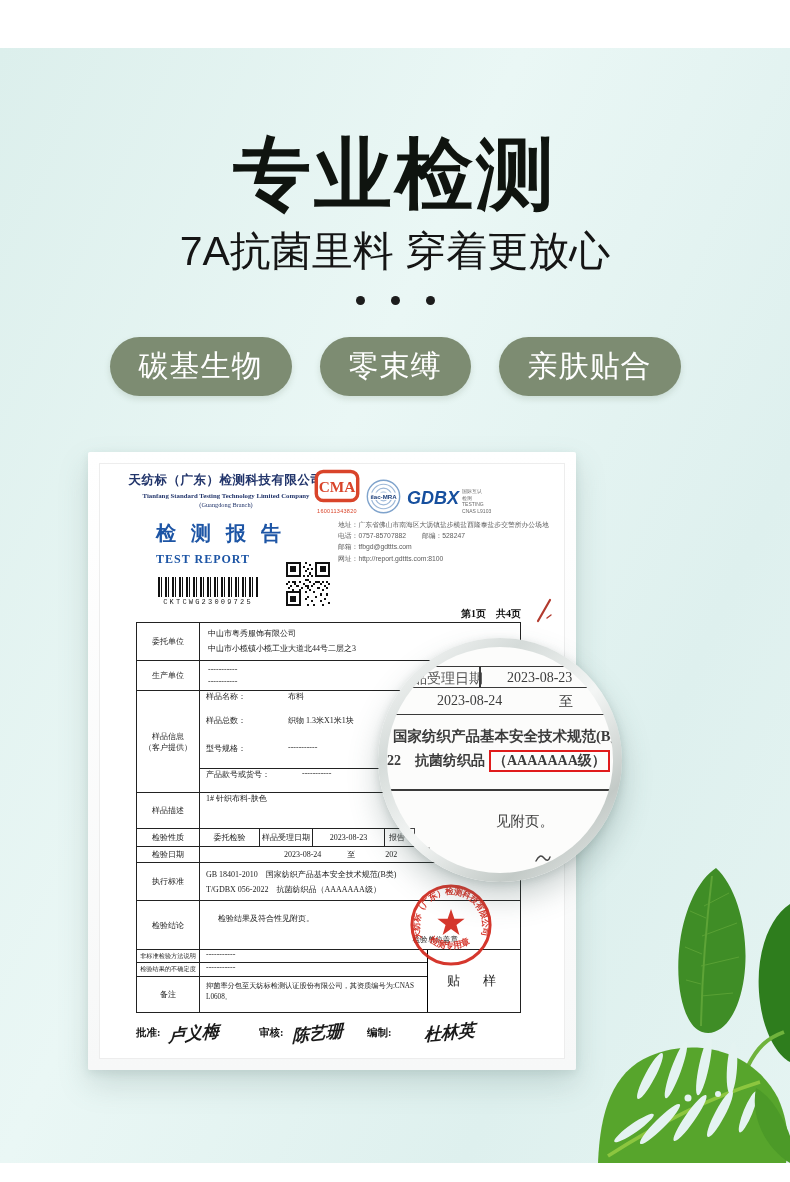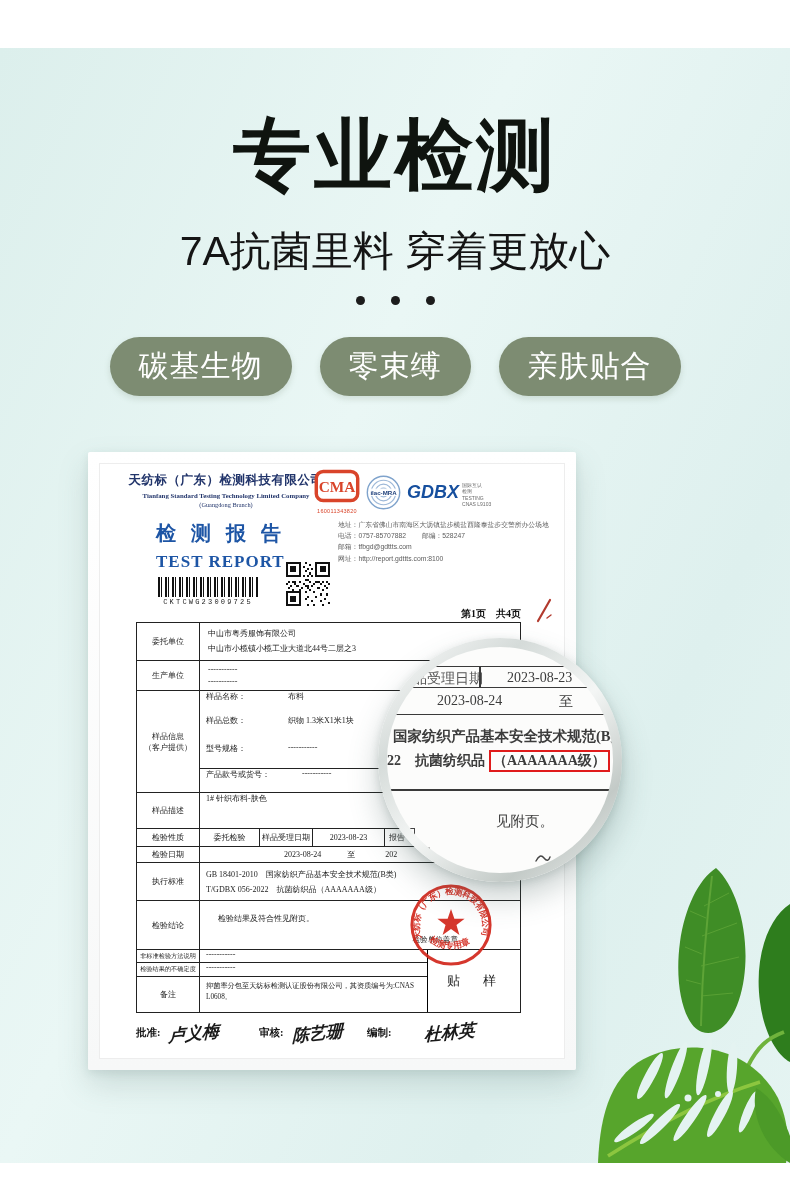--- a/index.html
+++ b/index.html
@@ -5,21 +5,21 @@
   * { margin:0; padding:0; box-sizing:border-box; }
   html,body { width:790px; height:1182px; }
   body { position:relative; background:#ffffff; overflow:hidden;
          font-family:"Liberation Sans", sans-serif; }
 
   
   .mint-bg { position:absolute; left:0; top:48px; width:790px; height:1115px;
     background:linear-gradient(115deg,#dcefec 0%,#eaf7f5 40%,#def0ee 75%,#e5f4f2 100%); }
 
   
-  .main-title { position:absolute; top:104px; left:0; width:790px; text-align:center;
+  .main-title { position:absolute; top:123px; left:0; width:790px; text-align:center;
     font-size:78px; font-weight:800; letter-spacing:3px; color:#0f140f; }
   .subtitle { position:absolute; top:224px; left:0; width:790px; text-align:center;
     font-size:41px; font-weight:500; color:#151515; }
   .dots { position:absolute; top:296px; left:0; width:790px; display:flex;
     justify-content:center; gap:26px; }
   .dots i { width:9px; height:9px; border-radius:50%; background:#1c1c1c; }
 
   .badges { position:absolute; top:337px; left:0; width:790px; display:flex;
     justify-content:center; gap:28px; }
   .badge { background:#7d8c72; color:#fff; font-size:30px; padding:9px 29px;
@@ -34,23 +34,23 @@
 
   .company { position:absolute; left:28px; top:8px; width:196px; text-align:center;
     color:#22356b; font-family:"Liberation Serif",serif; }
   .company-cn { font-size:12.5px; font-weight:700; letter-spacing:.5px; }
   .company-en { font-size:6.8px; font-weight:600; margin-top:3px; }
   .company-branch { font-size:6.3px; margin-top:2px; }
 
   .report-title { position:absolute; left:36px; top:56px; color:#1d55a5;
     font-family:"Liberation Serif",serif;margin-left:20px; }
   .report-title-cn { font-size:20px; font-weight:700; letter-spacing:5px; }
-  .report-title-en { font-size:17px; font-weight:700; letter-spacing:1px; margin-top:5px; }
-
-  .logos { position:absolute; left:214px; top:5px; display:flex; gap:6px; align-items:center; }
+  .report-title-en { font-size:12px; font-weight:700; letter-spacing:1px; margin-top:5px; }
+
+  .logos { position:absolute; left:214px; top:5px; display:flex; gap:6px; align-items:flex-end; }
   .cma-num { font-size:5.5px; color:#d9442a; margin-top:1px; letter-spacing:.3px; }
   .cnas-wrap { display:flex; gap:3px; margin-top:6px; }
   .cnas-word { font-size:18px; font-weight:800; font-style:italic; color:#164f9e; }
   .cnas-lines { font-size:5px; color:#6a6a6a; line-height:6.5px; }
 
   .contact { position:absolute; left:238px; top:55px; width:222px; font-size:6.8px;
     color:#5c5c5c; line-height:11.2px; }
   .contact .sp { margin-left:14px; }
 
   .barcode { position:absolute; left:53px; top:113px; width:110px; text-align:center; }

